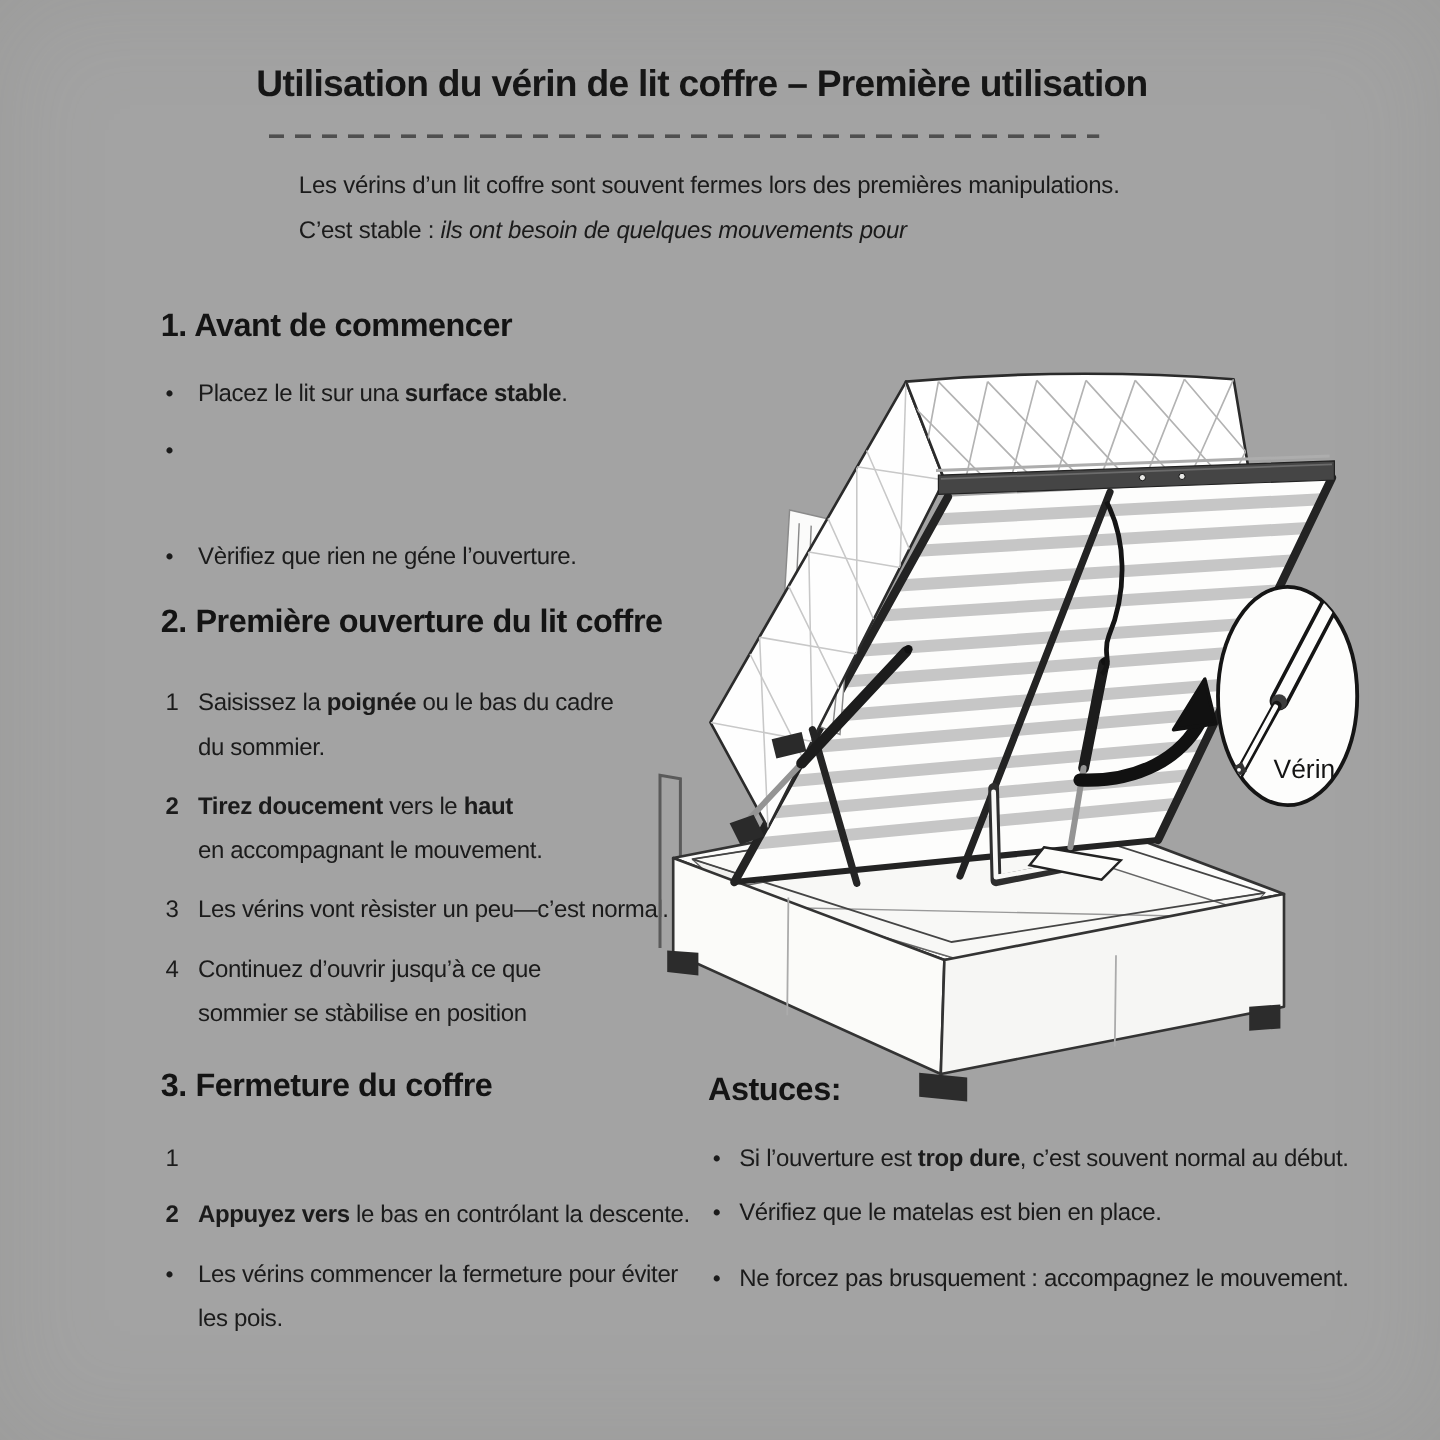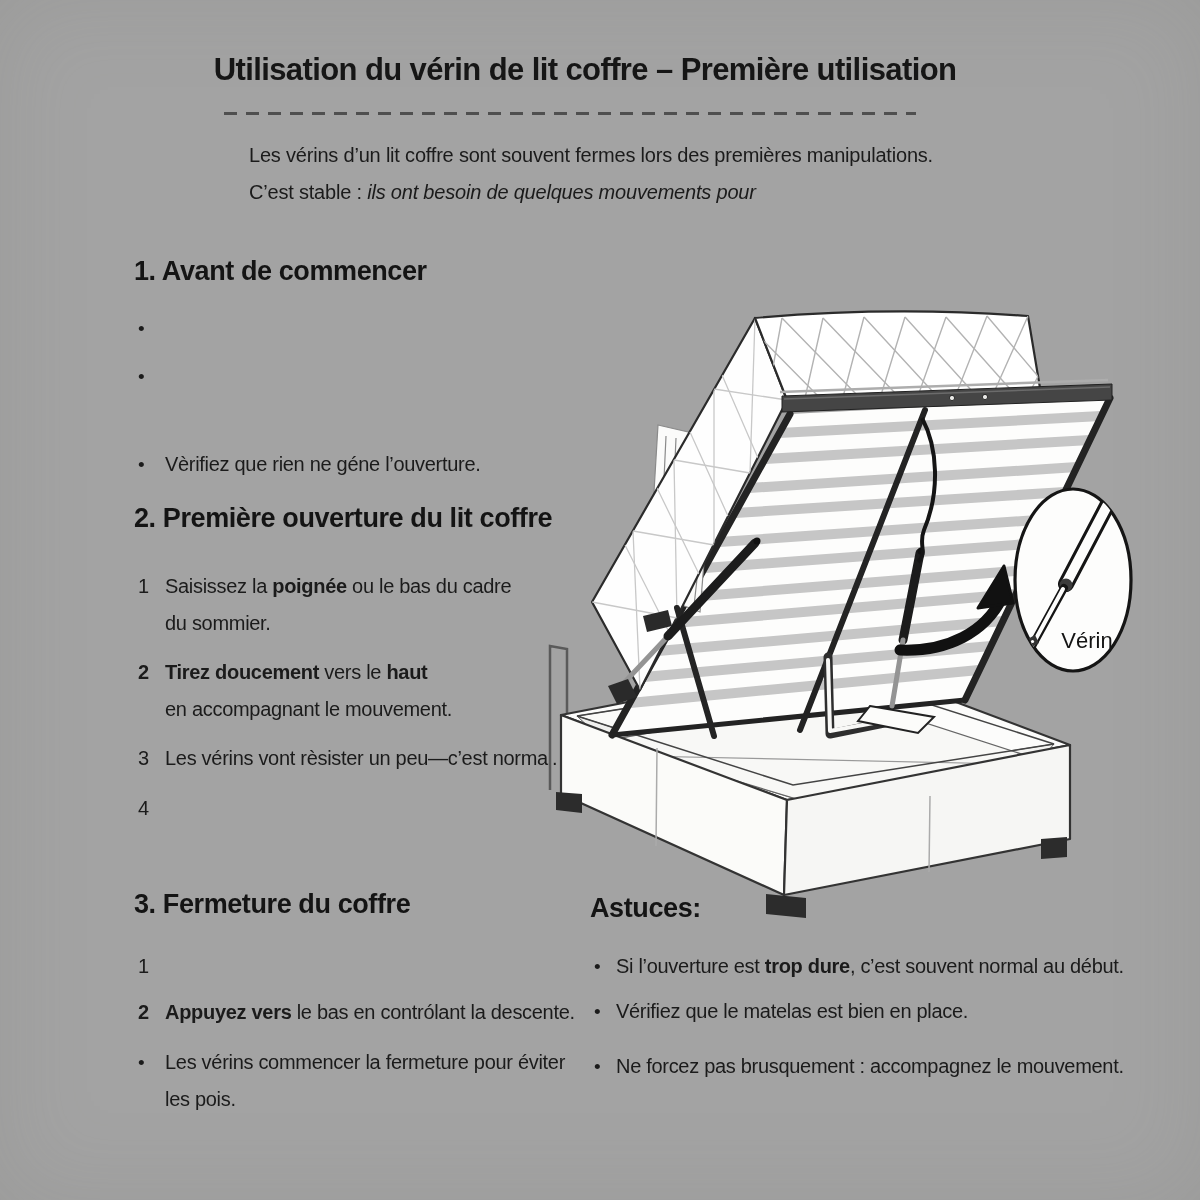--- a/index.html
+++ b/index.html
@@ -28,20 +28,21 @@
   <div class="title">Utilisation du vérin de lit coffre – Première utilisation</div>
   <div class="dash"></div>
 
   <div class="intro" style="top:137px"><span>Les vérins d’un lit coffre sont souvent fermes lors des premières manipulations.</span></div>
   <div class="intro" style="top:174px"><span>C’est stable : </span><span class="i">ils ont besoin de quelques mouvements pour</span></div>
 
   <div class="left-col">
     <div class="sec-head" style="left:134px;top:256px">1. Avant de commencer</div>
     <div class="item" style="top:310px">
       <span class="mk dot">•</span>
+      <span><span>Placez le lit sur una </span><span class="b">surface stable</span><span>.</span></span>
     </div>
     <div class="item" style="top:358px">
       <span class="mk dot">•</span>
     </div>
     <div class="item" style="top:446px">
       <span class="mk dot">•</span>
       <span><span>Vèrifiez que rien ne géne l’ouverture.</span></span>
     </div>
 
     <div class="sec-head" style="left:134px;top:503px">2. Première ouverture du lit coffre</div>
@@ -52,20 +53,21 @@
     <div class="item" style="top:654px">
       <span class="mk b">2</span>
       <span><span class="b">Tirez doucement</span><span> vers le </span><span class="b">haut</span><br><span>en accompagnant le mouvement.</span></span>
     </div>
     <div class="item" style="top:740px">
       <span class="mk">3</span>
       <span><span>Les vérins vont rèsister un peu—c’est normal.</span></span>
     </div>
     <div class="item" style="top:790px">
       <span class="mk">4</span>
+      <span><span>Continuez d’ouvrir jusqu’à ce que</span><br><span>sommier se stàbilise en position</span></span>
     </div>
 
     <div class="sec-head" style="left:134px;top:889px">3. Fermeture du coffre</div>
     <div class="item" style="top:948px">
       <span class="mk">1</span>
     </div>
     <div class="item" style="top:994px">
       <span class="mk b">2</span>
       <span><span class="b">Appuyez vers</span><span> le bas en contrólant la descente.</span></span>
     </div>

